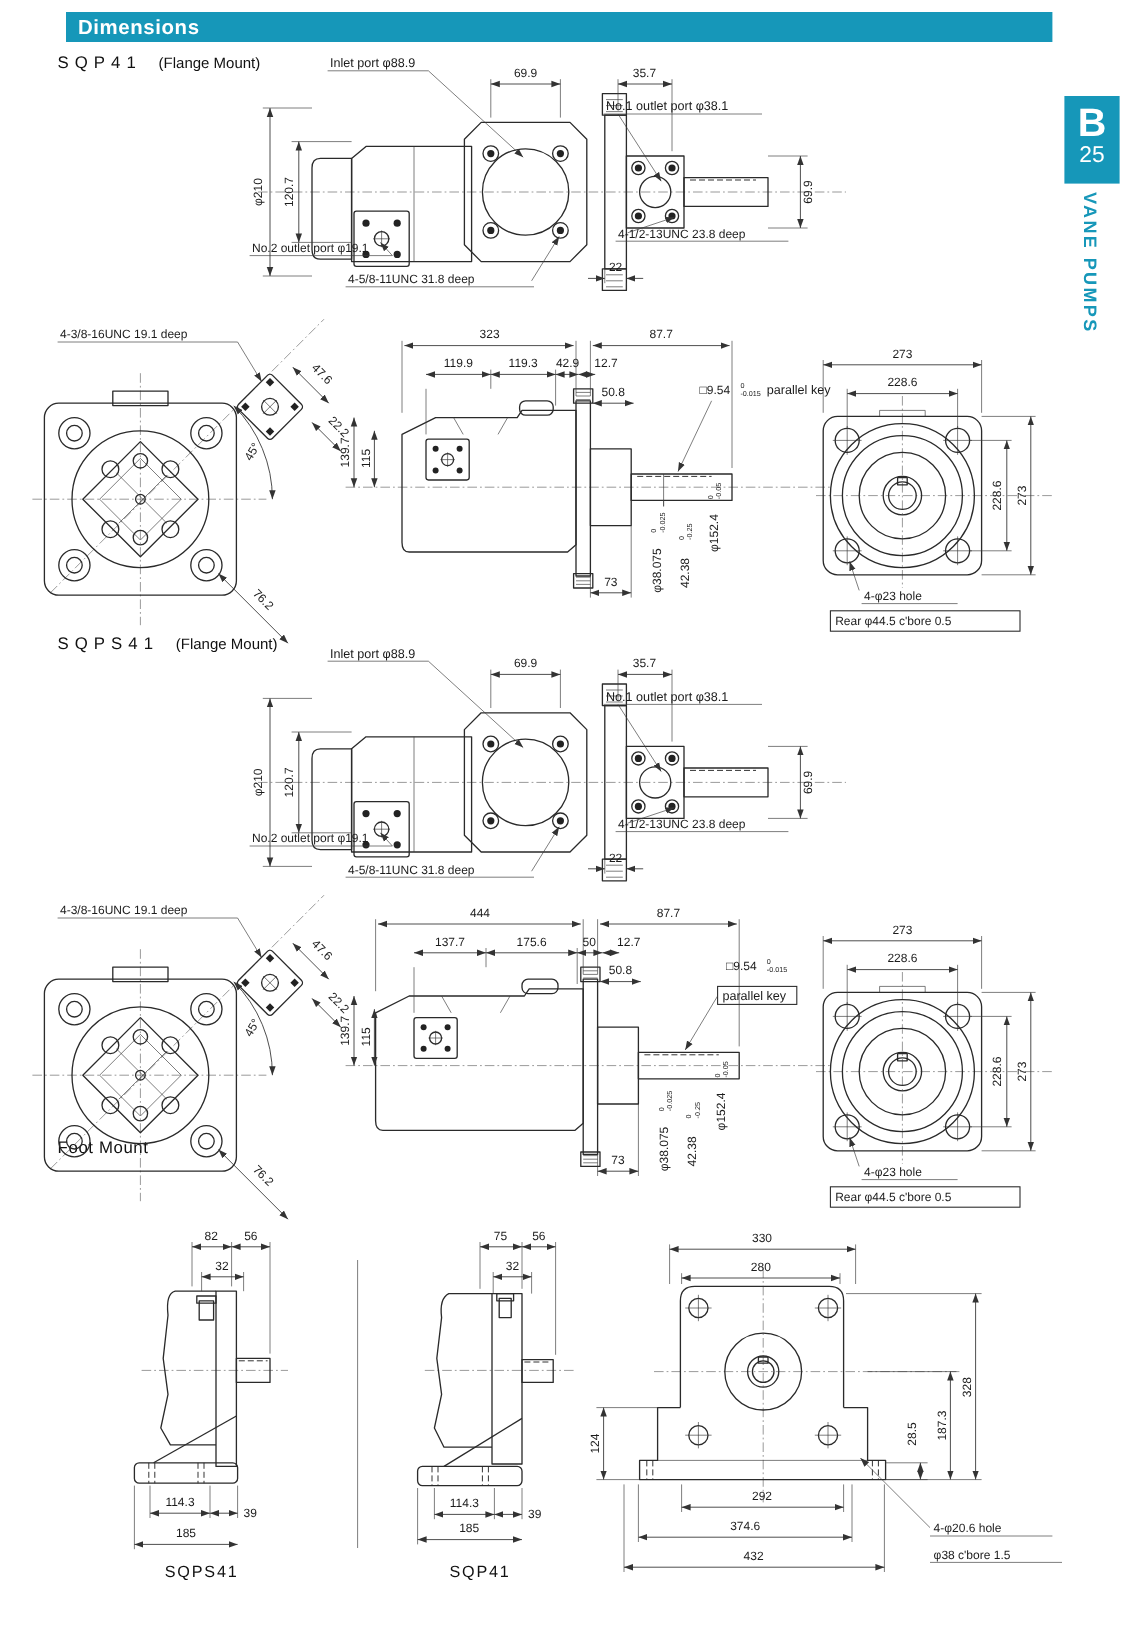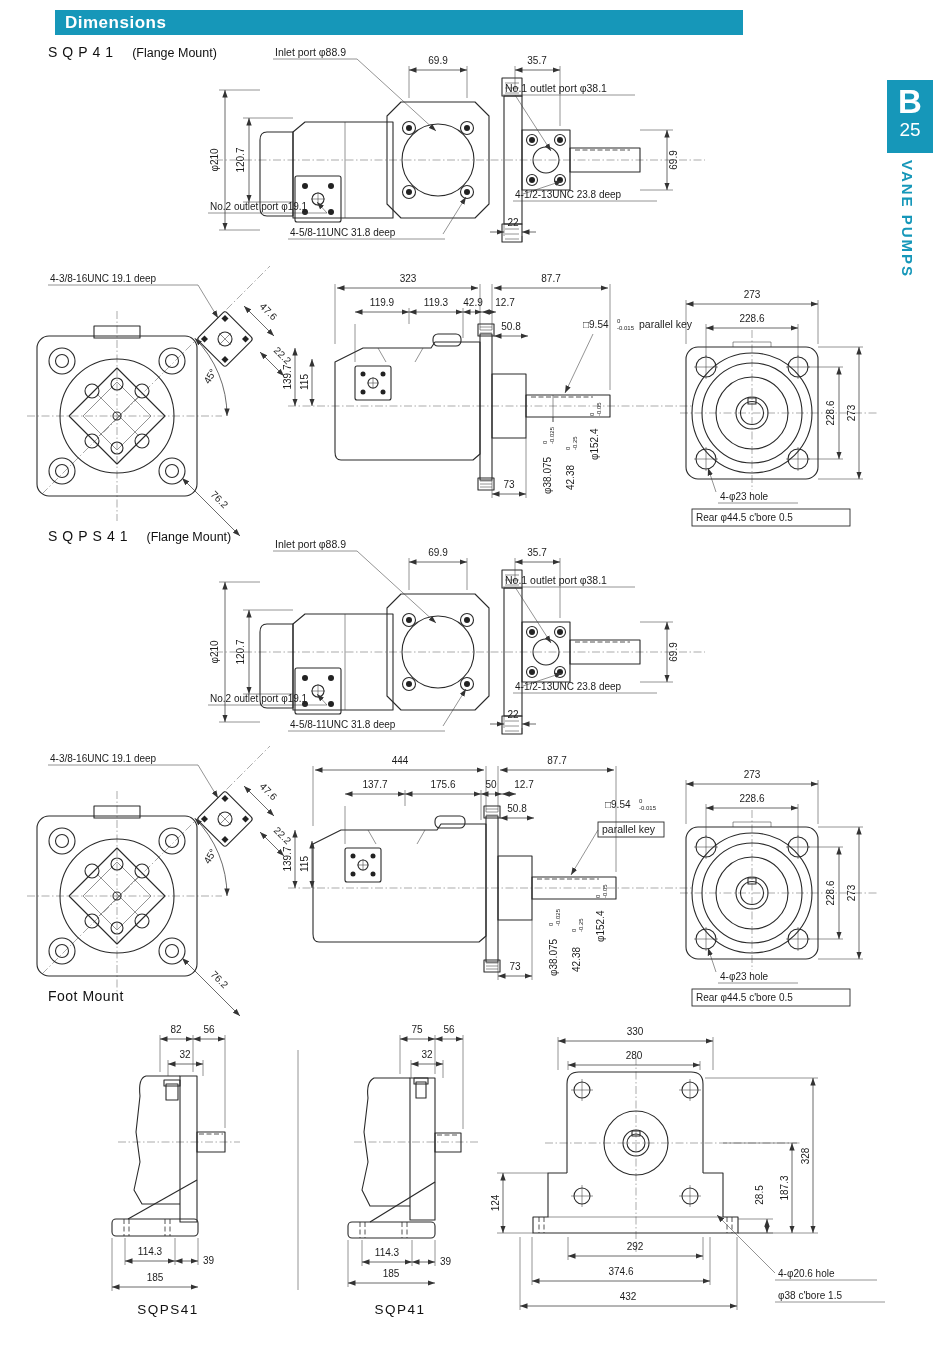--- a/index.html
+++ b/index.html
@@ -1,18 +1,18 @@
 <!DOCTYPE html>
 <html><head>
 <meta charset="utf-8">
 <style>
   html,body{margin:0;padding:0;background:#ffffff;}
   body{width:948px;height:1366px;position:relative;font-family:"Liberation Sans",sans-serif;color:#1c1c1c;overflow:hidden;}
   .abs{position:absolute;}
-  .header-bar{left:55px;top:10px;width:688px;height:25px;background:#1697b9;color:#fff;
+  .header-bar{left:55px;top:10px;width:822px;height:25px;background:#1697b9;color:#fff;
     font-size:17px;font-weight:bold;line-height:25px;padding-left:10px;box-sizing:border-box;letter-spacing:0.5px;}
   .b-tab{left:887px;top:80px;width:46px;height:73px;background:#1697b9;color:#fff;text-align:center;}
   .b-tab .bl{font-size:33px;font-weight:bold;line-height:36px;display:block;margin-top:4px;}
   .b-tab .bn{font-size:19px;font-weight:normal;line-height:20px;display:block;}
   .vane{left:899px;top:160px;height:210px;writing-mode:vertical-rl;color:#1697b9;
     font-size:15px;font-weight:bold;letter-spacing:2px;}
   .sec{display:flex;align-items:baseline;gap:14px;}
   .sec .t1{font-size:14px;letter-spacing:5px;color:#111;}
   .sec .t2{font-size:12.5px;color:#111;}
   .caption{font-size:13.5px;letter-spacing:1.5px;text-align:center;color:#111;}
@@ -40,21 +40,21 @@
 <div class="abs vane">VANE PUMPS</div>
 
 <div class="abs sec" style="left:48px;top:44px;">
   <span class="t1">SQP41</span>
   <span class="t2">(Flange Mount)</span>
 </div>
 <div class="abs sec" style="left:48px;top:528px;">
   <span class="t1">SQPS41</span>
   <span class="t2">(Flange Mount)</span>
 </div>
-<div class="abs sec" style="left:48px;top:988px;">
+<div class="abs sec" style="left:48px;top:948px;">
   <span class="t1" style="letter-spacing:0.5px">Foot Mount</span>
 </div>
 
 <svg style="left:205px;top:40px" width="505" height="212" viewBox="0 0 505 212">
   <defs>
     <marker id="ar" viewBox="0 0 8 6" markerWidth="8" markerHeight="6" refX="7.5" refY="3" orient="auto-start-reverse" markerUnits="userSpaceOnUse">
       <path d="M0,0.3 L7.5,3 L0,5.7 Z" fill="#333"></path>
     </marker>
   </defs>
   <g>

